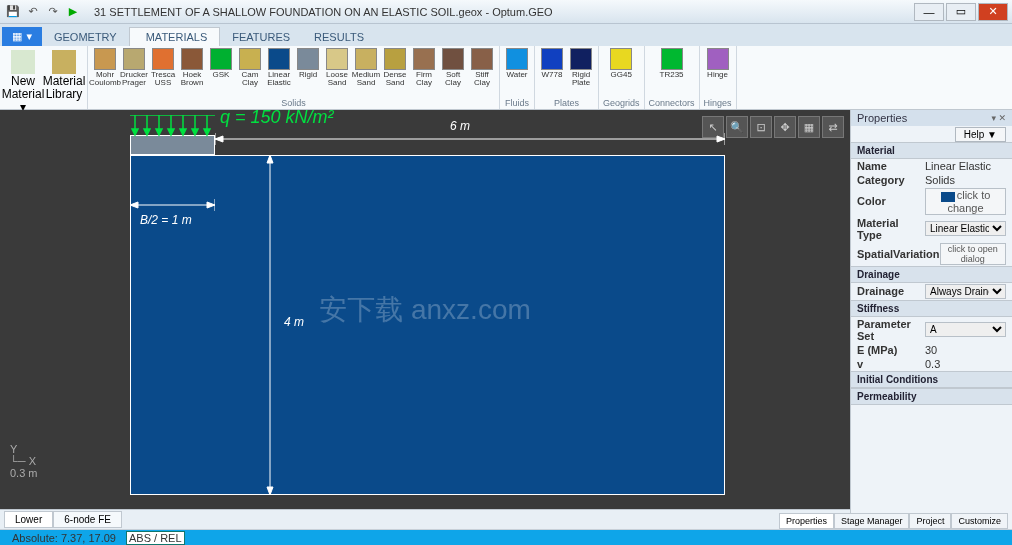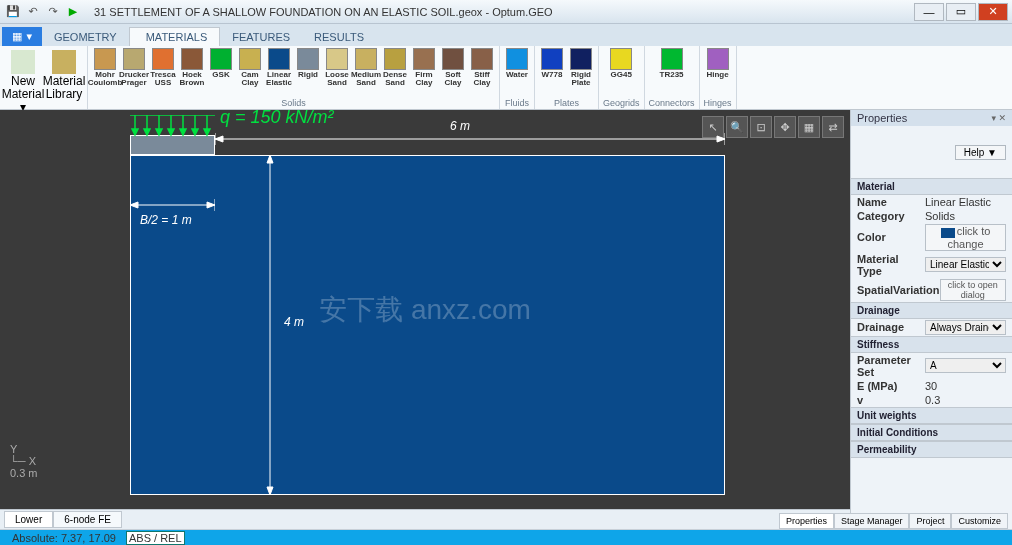--- a/index.html
+++ b/index.html
@@ -14,21 +14,21 @@
 .ribbon-tabs { height:22px; display:flex; align-items:flex-end; padding-left:2px; background:#d8e4ee; }
 .file-tab { background:#2a7de1; color:#fff; padding:3px 10px; font-size:11px; display:flex; align-items:center; gap:4px; cursor:pointer; }
 .rtab { padding:3px 12px; color:#3a5a7a; cursor:pointer; }
 .rtab.active { background:#f7fafc; border:1px solid #c0c8d0; border-bottom:none;padding-left:16px; }
 .ribbon { height:64px; background:#f7fafc; border-bottom:1px solid #c0c8d0; display:flex; }
 .rgroup { border-right:1px solid #d0d8e0; padding:2px 4px 1px 4px; display:flex; flex-direction:column; align-items:center; }
 .rgroup-items { display:flex; gap:3px; flex:1; align-items:flex-start; }
 .rgroup-label { font-size:9px; color:#6a7a8a; text-align:center; padding-top:1px; }
 .material-btn { width:26px; display:flex; flex-direction:column; align-items:center; cursor:pointer; }
 .material-swatch { width:22px; height:22px; border:1px solid #888; }
-.material-btn .lbl { font-size:8px; color:#333; text-align:center; line-height:1.0; margin-top:1px;font-weight:bold; }
+.material-btn .lbl { font-size:8px; color:#333; text-align:center; line-height:1.0; margin-top:1px; }
 .bigbtn { width:38px; display:flex; flex-direction:column; align-items:center; cursor:pointer; padding-top:2px; }
 .bigbtn .icon { width:24px; height:24px; background:#ddd; }
 .bigbtn .lbl { font-size:12px; text-align:center; line-height:1.1; margin-top:1px; }
 .workspace { position:absolute; top:110px; left:0; right:0; bottom:16px; display:flex; }
 .canvas-area { flex:1; display:flex; flex-direction:column; }
 .canvas { flex:1; background:#3a3a3a; position:relative; overflow:hidden; }
 .model { position:absolute; left:130px; top:45px; width:595px; height:340px; }
 .soil { position:absolute; left:0; top:0; width:595px; height:340px; background:#0a4a8a; border:1px solid #fff; }
 .footing { position:absolute; left:0; top:-20px; width:85px; height:20px; background:#7a8a9a; border:1px solid #fff; }
 .load-arrows { position:absolute; left:0; top:-40px; width:85px; height:20px; }
@@ -305,21 +305,21 @@
       <div class="btab active">Lower</div>
       <div class="btab">6-node FE</div>
     </div>
   </div>
 
   <div class="panel">
     <div class="panel-header">
       <span>Properties</span>
       <span style="font-size:9px;color:#666">▾ ✕</span>
     </div>
-    <div style="text-align:right;padding:20px 6px">
+    <div style="text-align:right;padding:2px 6px">
       <span class="help-btn">Help ▼</span>
     </div>
     <div class="panel-body">
       <div class="prop-section">Material</div>
       <div class="prop-row">
           <div class="k">Name</div>
           <div class="v">Linear Elastic</div>
         </div>
       <div class="prop-row">
           <div class="k">Category</div>
@@ -348,21 +348,20 @@
           <div class="v"><select><option>A</option></select></div>
         </div>
       <div class="prop-row">
           <div class="k">E (MPa)</div>
           <div class="v">30</div>
         </div>
       <div class="prop-row">
           <div class="k">v</div>
           <div class="v">0.3</div>
         </div>
-      <div class="prop-section">Unit weights</div>
       <div class="prop-section">Initial Conditions</div>
       <div class="prop-section">Permeability</div>
     </div>
   </div>
 </div>
 
 <div class="panel-tabs">
   <div class="ptab active">Properties</div>
   <div class="ptab">Stage Manager</div>
   <div class="ptab">Project</div>

